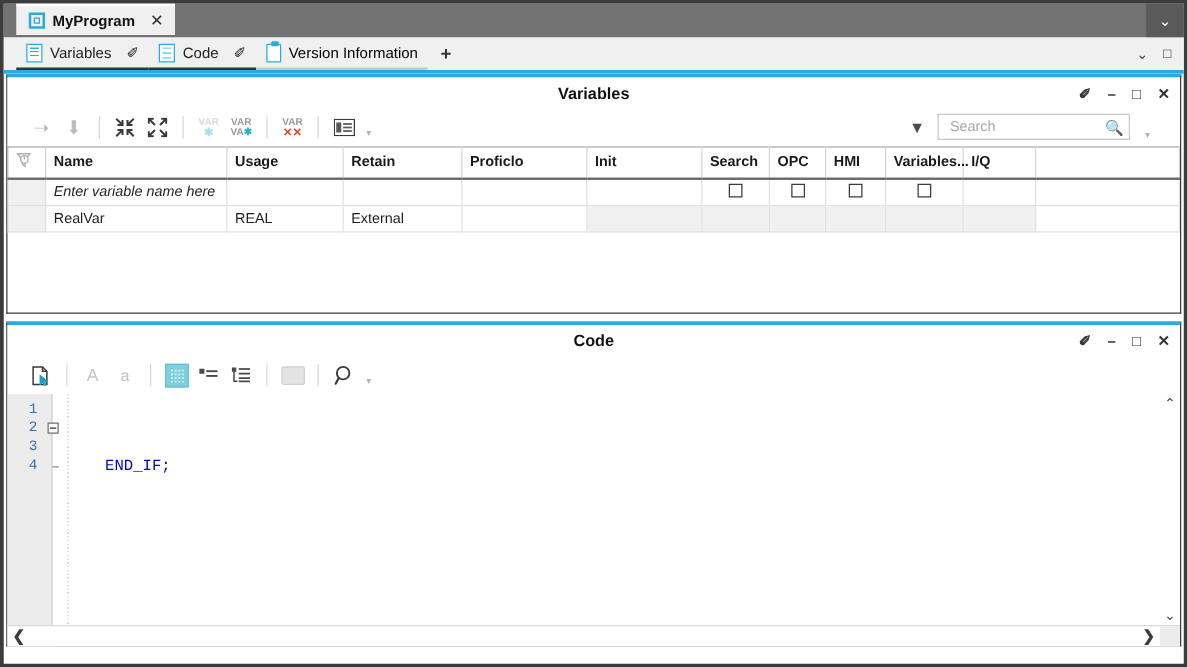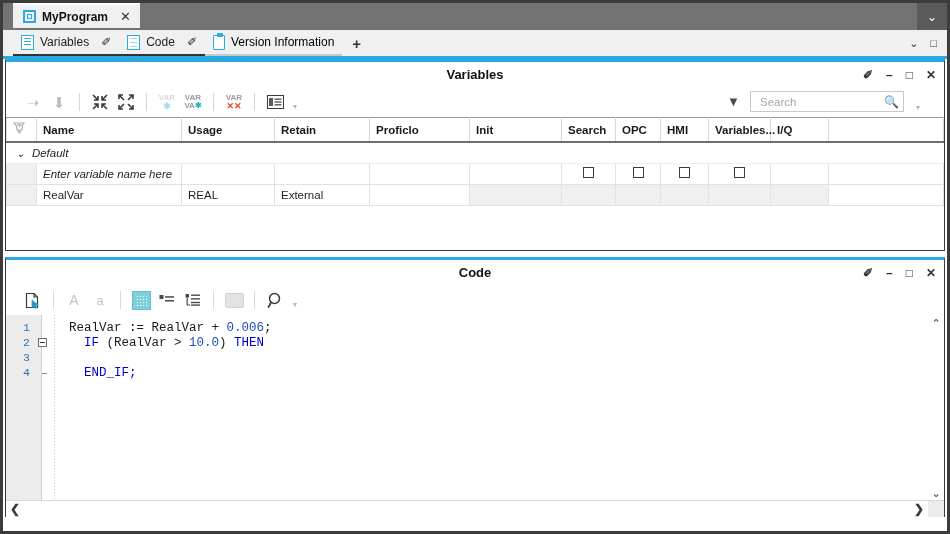--- a/index.html
+++ b/index.html
@@ -349,25 +349,20 @@
           <th>Init</th>
           <th>Search</th>
           <th>OPC</th>
           <th>HMI</th>
           <th>Variables...</th>
           <th>I/Q</th>
           <th></th>
         </tr>
       </thead>
       <tbody>
-        <tr class="grp-row">
-          <td colspan="12">
-            <span class="chev">⌄</span><span>Default</span>
-          </td>
-        </tr>
         <tr>
           <td class="rowhandle"></td>
           <td class="ph">Enter variable name here</td>
           <td></td>
           <td></td>
           <td></td>
           <td></td>
           <td class="ctr"><span class="cb"></span></td>
           <td class="ctr"><span class="cb"></span></td>
           <td class="ctr"><span class="cb"></span></td>
@@ -455,26 +450,24 @@
     </div>
 
     <div class="code-area" style="height:202px;">
       <div class="gutter"></div>
       <div class="vbar"></div>
 
       <div style="position:relative;padding-top:5px;">
         <div class="codeline">
           <span class="lineno">1</span>
           <span class="foldcol"></span>
-          <span class="codetext">&nbsp;&nbsp;<span class="op">RealVar := RealVar + </span><span class="num">0.006</span><span class="op">;</span></span>
         </div>
         <div class="codeline">
           <span class="lineno">2</span>
           <span class="foldcol"><span class="foldbox"></span></span>
-          <span class="codetext">&nbsp;&nbsp;&nbsp;&nbsp;<span class="kw">IF</span><span class="op"> (RealVar &gt; </span><span class="num">10.0</span><span class="op">) </span><span class="kw">THEN</span></span>
         </div>
         <div class="codeline">
           <span class="lineno">3</span>
           <span class="foldcol"><span class="foldline"></span></span>
         </div>
         <div class="codeline">
           <span class="lineno">4</span>
           <span class="foldcol">
             <span class="foldend"></span>
             <span class="foldend2"></span>

